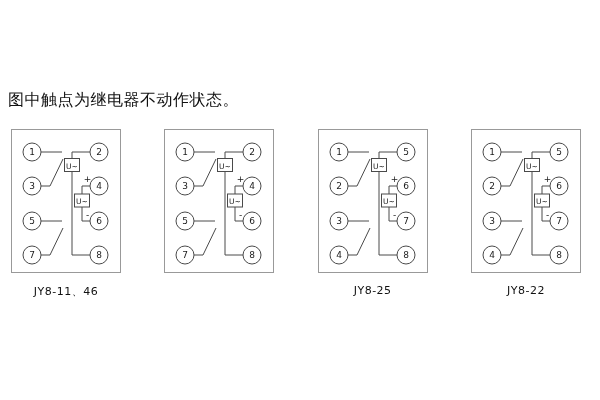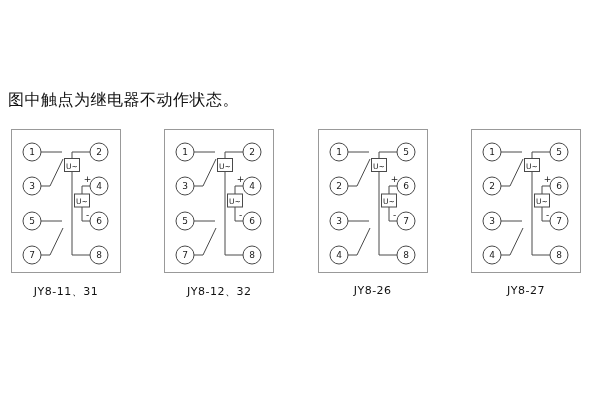--- a/index.html
+++ b/index.html
@@ -48,21 +48,21 @@
           <text x="22" y="130" font-size="9" text-anchor="middle" fill="#1a1a1a">7</text>
           <circle cx="89" cy="24" r="9" fill="#ffffff" stroke="#4a4a4a"></circle>
           <text x="89" y="27" font-size="9" text-anchor="middle" fill="#1a1a1a">2</text>
           <circle cx="89" cy="58" r="9" fill="#ffffff" stroke="#4a4a4a"></circle>
           <text x="89" y="61" font-size="9" text-anchor="middle" fill="#1a1a1a">4</text>
           <circle cx="89" cy="93" r="9" fill="#ffffff" stroke="#4a4a4a"></circle>
           <text x="89" y="96" font-size="9" text-anchor="middle" fill="#1a1a1a">6</text>
           <circle cx="89" cy="127" r="9" fill="#ffffff" stroke="#4a4a4a"></circle>
           <text x="89" y="130" font-size="9" text-anchor="middle" fill="#1a1a1a">8</text>
         </svg>
-        <figcaption>JY8-11、31</figcaption>
+        <figcaption>JY8-11、46</figcaption>
       </figure>
       <figure class="diagram">
         <svg viewBox="0 0 112 146" width="112" height="146">
           <rect x="1.5" y="1.5" width="109" height="143" fill="#ffffff" stroke="#999999" stroke-width="1"></rect>
           <line x1="80" y1="24" x2="62" y2="24" stroke="#4a4a4a" stroke-width="1"></line>
           <line x1="62" y1="24" x2="62" y2="127" stroke="#4a4a4a" stroke-width="1"></line>
           <line x1="80" y1="127" x2="62" y2="127" stroke="#4a4a4a" stroke-width="1"></line>
           <line x1="80" y1="58" x2="72" y2="58" stroke="#4a4a4a" stroke-width="1"></line>
           <line x1="72" y1="58" x2="72" y2="93" stroke="#4a4a4a" stroke-width="1"></line>
           <line x1="80" y1="93" x2="72" y2="93" stroke="#4a4a4a" stroke-width="1"></line>
@@ -88,21 +88,20 @@
           <text x="22" y="130" font-size="9" text-anchor="middle" fill="#1a1a1a">7</text>
           <circle cx="89" cy="24" r="9" fill="#ffffff" stroke="#4a4a4a"></circle>
           <text x="89" y="27" font-size="9" text-anchor="middle" fill="#1a1a1a">2</text>
           <circle cx="89" cy="58" r="9" fill="#ffffff" stroke="#4a4a4a"></circle>
           <text x="89" y="61" font-size="9" text-anchor="middle" fill="#1a1a1a">4</text>
           <circle cx="89" cy="93" r="9" fill="#ffffff" stroke="#4a4a4a"></circle>
           <text x="89" y="96" font-size="9" text-anchor="middle" fill="#1a1a1a">6</text>
           <circle cx="89" cy="127" r="9" fill="#ffffff" stroke="#4a4a4a"></circle>
           <text x="89" y="130" font-size="9" text-anchor="middle" fill="#1a1a1a">8</text>
         </svg>
-        <figcaption>JY8-12、32</figcaption>
       </figure>
       <figure class="diagram">
         <svg viewBox="0 0 112 146" width="112" height="146">
           <rect x="1.5" y="1.5" width="109" height="143" fill="#ffffff" stroke="#999999" stroke-width="1"></rect>
           <line x1="80" y1="24" x2="62" y2="24" stroke="#4a4a4a" stroke-width="1"></line>
           <line x1="62" y1="24" x2="62" y2="127" stroke="#4a4a4a" stroke-width="1"></line>
           <line x1="80" y1="127" x2="62" y2="127" stroke="#4a4a4a" stroke-width="1"></line>
           <line x1="80" y1="58" x2="72" y2="58" stroke="#4a4a4a" stroke-width="1"></line>
           <line x1="72" y1="58" x2="72" y2="93" stroke="#4a4a4a" stroke-width="1"></line>
           <line x1="80" y1="93" x2="72" y2="93" stroke="#4a4a4a" stroke-width="1"></line>
@@ -128,21 +127,21 @@
           <text x="22" y="130" font-size="9" text-anchor="middle" fill="#1a1a1a">4</text>
           <circle cx="89" cy="24" r="9" fill="#ffffff" stroke="#4a4a4a"></circle>
           <text x="89" y="27" font-size="9" text-anchor="middle" fill="#1a1a1a">5</text>
           <circle cx="89" cy="58" r="9" fill="#ffffff" stroke="#4a4a4a"></circle>
           <text x="89" y="61" font-size="9" text-anchor="middle" fill="#1a1a1a">6</text>
           <circle cx="89" cy="93" r="9" fill="#ffffff" stroke="#4a4a4a"></circle>
           <text x="89" y="96" font-size="9" text-anchor="middle" fill="#1a1a1a">7</text>
           <circle cx="89" cy="127" r="9" fill="#ffffff" stroke="#4a4a4a"></circle>
           <text x="89" y="130" font-size="9" text-anchor="middle" fill="#1a1a1a">8</text>
         </svg>
-        <figcaption>JY8-26</figcaption>
+        <figcaption>JY8-25</figcaption>
       </figure>
       <figure class="diagram">
         <svg viewBox="0 0 112 146" width="112" height="146">
           <rect x="1.5" y="1.5" width="109" height="143" fill="#ffffff" stroke="#999999" stroke-width="1"></rect>
           <line x1="80" y1="24" x2="62" y2="24" stroke="#4a4a4a" stroke-width="1"></line>
           <line x1="62" y1="24" x2="62" y2="127" stroke="#4a4a4a" stroke-width="1"></line>
           <line x1="80" y1="127" x2="62" y2="127" stroke="#4a4a4a" stroke-width="1"></line>
           <line x1="80" y1="58" x2="72" y2="58" stroke="#4a4a4a" stroke-width="1"></line>
           <line x1="72" y1="58" x2="72" y2="93" stroke="#4a4a4a" stroke-width="1"></line>
           <line x1="80" y1="93" x2="72" y2="93" stroke="#4a4a4a" stroke-width="1"></line>
@@ -168,16 +167,16 @@
           <text x="22" y="130" font-size="9" text-anchor="middle" fill="#1a1a1a">4</text>
           <circle cx="89" cy="24" r="9" fill="#ffffff" stroke="#4a4a4a"></circle>
           <text x="89" y="27" font-size="9" text-anchor="middle" fill="#1a1a1a">5</text>
           <circle cx="89" cy="58" r="9" fill="#ffffff" stroke="#4a4a4a"></circle>
           <text x="89" y="61" font-size="9" text-anchor="middle" fill="#1a1a1a">6</text>
           <circle cx="89" cy="93" r="9" fill="#ffffff" stroke="#4a4a4a"></circle>
           <text x="89" y="96" font-size="9" text-anchor="middle" fill="#1a1a1a">7</text>
           <circle cx="89" cy="127" r="9" fill="#ffffff" stroke="#4a4a4a"></circle>
           <text x="89" y="130" font-size="9" text-anchor="middle" fill="#1a1a1a">8</text>
         </svg>
-        <figcaption>JY8-27</figcaption>
+        <figcaption>JY8-22</figcaption>
       </figure>
     </div>
 </div>
 
 </body></html>

